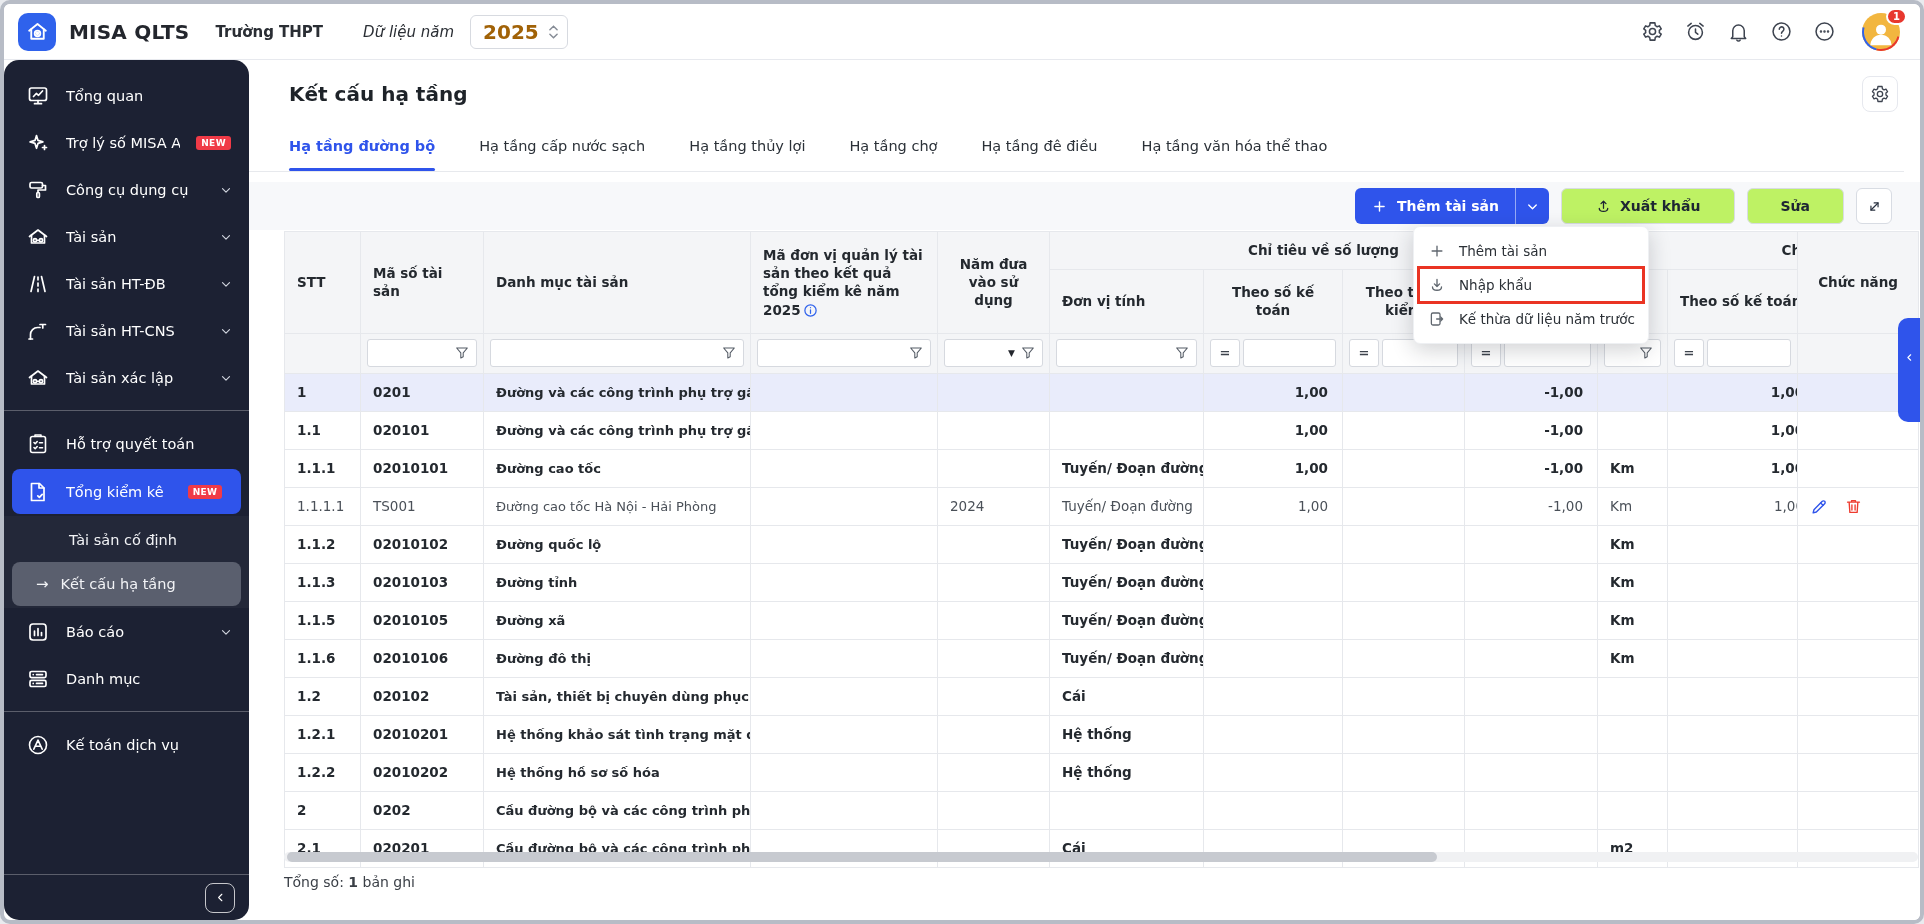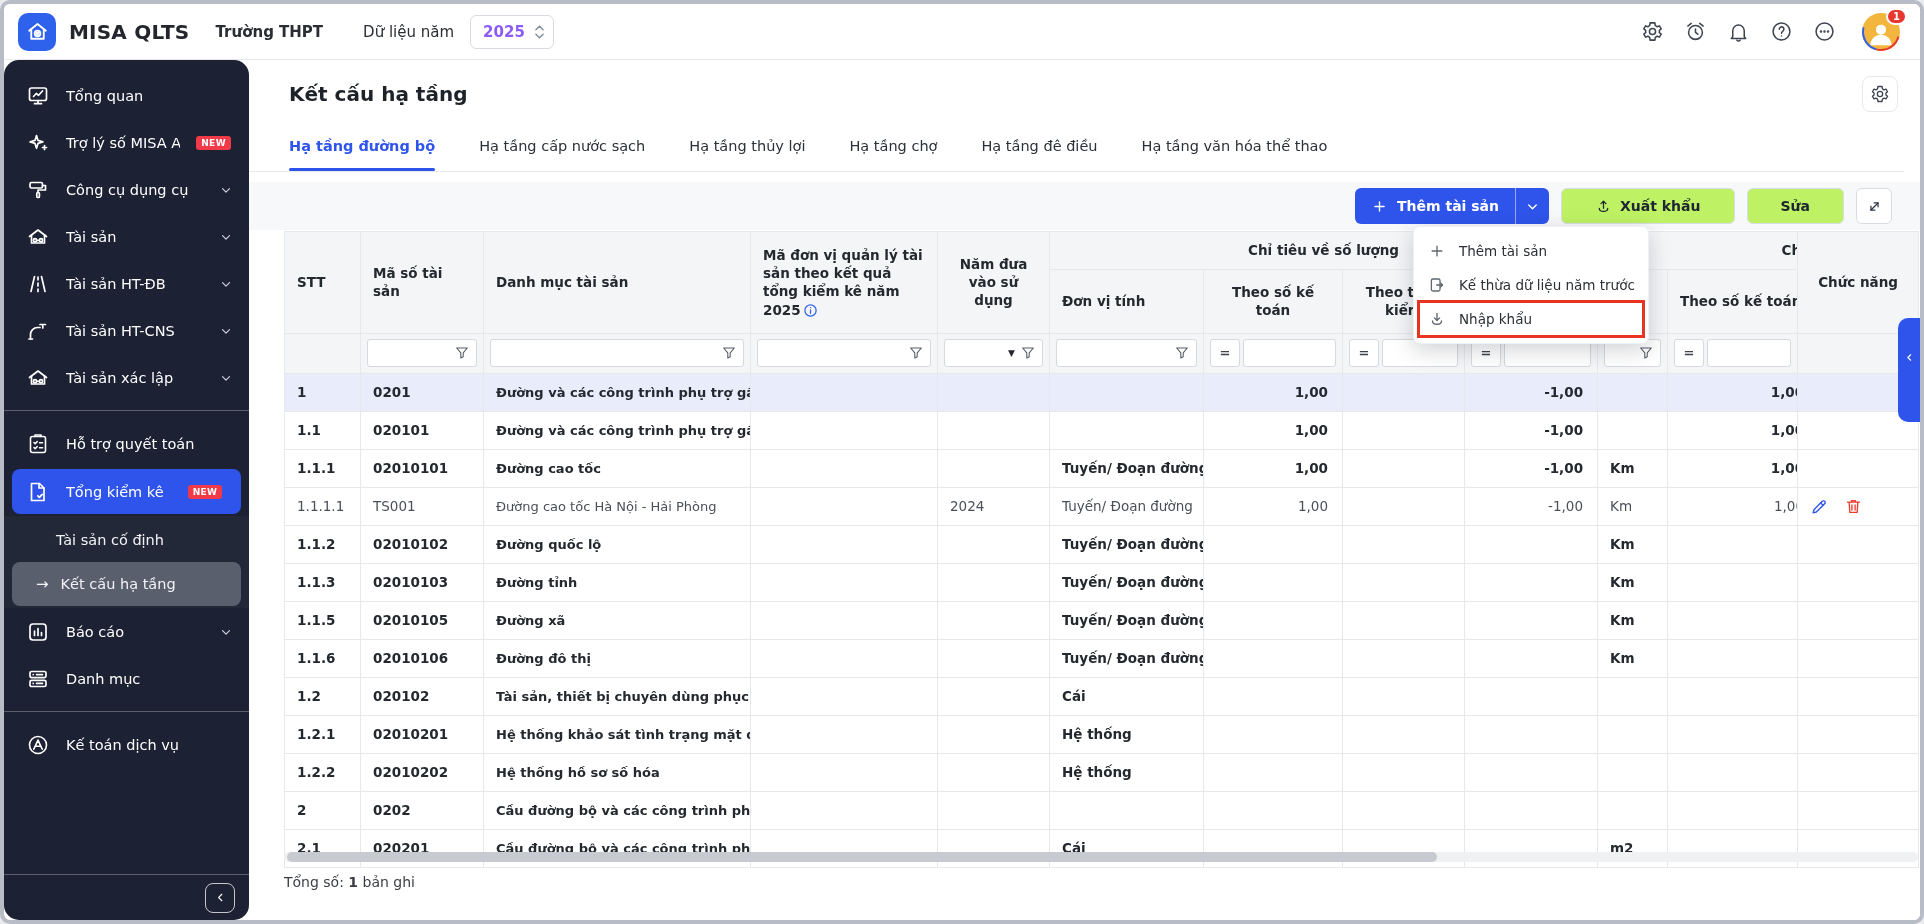--- a/index.html
+++ b/index.html
@@ -5,23 +5,23 @@
   html,body{margin:0;padding:0;background:#e9ebef;font-family:"DejaVu Sans","Liberation Sans",sans-serif;}
   *{box-sizing:border-box;}
   #app{position:relative;width:1924px;height:924px;border:4px solid #b7bcc6;border-radius:10px;overflow:hidden;background:#fff;}
 
   
   .topbar{height:56px;display:flex;align-items:center;padding:0 20px 0 14px;border-bottom:1px solid #e7e9ee;background:#fff;}
   .logo{width:38px;height:38px;border-radius:10px;background:#2f62ec;display:flex;align-items:center;justify-content:center;flex-shrink:0;cursor:pointer;}
   .logo svg{width:25px;height:25px;}
   .app-name{font-size:20px;font-weight:700;color:#23262d;margin-left:13px;letter-spacing:.2px;}
   .org{font-size:15px;font-weight:700;color:#2a2e34;margin-left:26px;cursor:pointer;}
-  .dy-label{font-size:15px;color:#2a2e34;margin-left:40px;}
+  .dy-label{font-size:15px;color:#2a2e34;margin-left:40px;font-style:italic;}
   .year-box{margin-left:16px;height:34px;min-width:78px;border:1px solid #d7dae0;border-radius:6px;display:flex;align-items:center;padding:0 9px 0 12px;gap:10px;background:#fff;cursor:pointer;}
-  .year-val{font-size:15px;font-weight:700;color:#8b5cf6;}
+  .year-val{font-size:20px;font-weight:700;color:#a16207;}
   .stepper{display:flex;flex-direction:column;gap:2px;color:#868c96;}
   .stepper svg{width:9px;height:6px;display:block;}
   .top-icons{margin-left:auto;display:flex;align-items:center;gap:20px;color:#3e4450;}
   .tbi{width:23px;height:23px;display:flex;cursor:pointer;}
   .tbi svg{width:23px;height:23px;}
   .avatar{position:relative;width:38px;height:38px;margin-left:6px;cursor:pointer;}
   .avatar-circle{position:absolute;inset:0;border-radius:50%;background:#f2b63f;overflow:hidden;}
   .avatar-circle::before{content:'';position:absolute;inset:-1px;border-radius:50%;border:3px solid transparent;border-left-color:#2f62ec;border-bottom-color:#e8372e;transform:rotate(-30deg);}
   .avatar-circle svg{position:absolute;left:4px;top:5px;width:30px;height:32px;}
   .badge-num{position:absolute;top:-5px;right:-7px;background:#e8372e;color:#fff;font-size:10px;font-weight:700;border-radius:9px;padding:1px 5px;border:2px solid #fff;line-height:1.1;}
@@ -33,21 +33,21 @@
   .side-item{height:47px;display:flex;align-items:center;padding:0 16px 0 22px;gap:16px;font-size:14.5px;cursor:pointer;}
   .side-item .icn{width:24px;height:24px;flex-shrink:0;color:#fff;}
   .icn svg{width:100%;height:100%;display:block;}
   .side-item.active{background:#2f54eb;border-radius:8px;margin:2px 8px;padding-left:14px;height:45px;}
   .side-label{white-space:nowrap;overflow:hidden;}
   .new-badge{background:#f03a47;color:#fff;font-size:9px;font-weight:700;padding:2px 5px;border-radius:3px;letter-spacing:.4px;flex-shrink:0;}
   .new-badge.right{margin-left:auto;margin-right:2px;}
   .new-badge.inline{margin-left:8px;}
   .side-chevron{margin-left:auto;width:14px;height:14px;color:#cfd3dd;flex-shrink:0;}
   .submenu{padding:2px 0 2px 0;background:#232839;}
-  .sub-item{height:44px;display:flex;align-items:center;padding-left:52px;font-size:14.5px;color:#f2f3f6;cursor:pointer;}
+  .sub-item{height:44px;display:flex;align-items:center;padding-left:65px;font-size:14.5px;color:#f2f3f6;cursor:pointer;}
   .sub-item.active{background:#5a5f6e;border-radius:8px;margin:0 8px;padding-left:24px;gap:12px;}
   .sub-arrow{font-size:15px;line-height:1;}
   .side-divider{height:1px;background:rgba(255,255,255,.28);margin:9px 0;}
   .side-footer{height:46px;border-top:1px solid rgba(255,255,255,.28);display:flex;align-items:center;justify-content:flex-end;padding-right:14px;flex-shrink:0;}
   .collapse-btn{width:30px;height:30px;border:1.5px solid rgba(255,255,255,.75);border-radius:8px;display:flex;align-items:center;justify-content:center;color:#fff;cursor:pointer;}
   .collapse-btn svg{width:13px;height:13px;}
 
   .main{flex:1;position:relative;background:#fff;overflow:hidden;}
   .page-title{position:absolute;left:40px;top:22px;font-size:20px;font-weight:700;color:#1e2329;}
   .page-gear{position:absolute;right:22px;top:16px;width:36px;height:36px;border:1px solid #e6e8ee;border-radius:8px;display:flex;align-items:center;justify-content:center;color:#3e4450;background:#fff;cursor:pointer;}
@@ -757,37 +757,37 @@
 
       <div class="dropdown" id="dropdown">
           <div class="dd-item">
             <span class="icn">
               <svg viewBox="0 0 24 24" fill="none" stroke="currentColor" stroke-width="1.8" stroke-linecap="round">
                 <path d="M12 5.5v13M5.5 12h13"></path>
               </svg>
             </span>
             <span>Thêm tài sản</span>
           </div>
-          <div class="dd-item">
-            <span class="icn">
-              <svg viewBox="0 0 24 24" fill="none" stroke="currentColor" stroke-width="1.7" stroke-linecap="round" stroke-linejoin="round">
-                <rect x="4.5" y="4" width="11.5" height="16" rx="2"></rect>
-                <path d="M11.5 12h8M16.8 9.2L19.5 12l-2.7 2.8"></path>
-              </svg>
-            </span>
-            <span>Kế thừa dữ liệu năm trước</span>
-          </div>
           <div class="dd-item annotated">
             <span class="icn">
               <svg viewBox="0 0 24 24" fill="none" stroke="currentColor" stroke-width="1.8" stroke-linecap="round" stroke-linejoin="round">
                 <path d="M12 4.5V14M8.5 10.5L12 14l3.5-3.5"></path>
                 <path d="M6 14.5c0 3.2 2.4 4.5 6 4.5s6-1.3 6-4.5"></path>
               </svg>
             </span>
             <span>Nhập khẩu</span>
+          </div>
+          <div class="dd-item">
+            <span class="icn">
+              <svg viewBox="0 0 24 24" fill="none" stroke="currentColor" stroke-width="1.7" stroke-linecap="round" stroke-linejoin="round">
+                <rect x="4.5" y="4" width="11.5" height="16" rx="2"></rect>
+                <path d="M11.5 12h8M16.8 9.2L19.5 12l-2.7 2.8"></path>
+              </svg>
+            </span>
+            <span>Kế thừa dữ liệu năm trước</span>
           </div>
         </div>
 
       <div class="right-toggle">
         <span style="display:flex">
             <svg viewBox="0 0 24 24" fill="none" stroke="currentColor" stroke-width="2.4" stroke-linecap="round" stroke-linejoin="round">
               <path d="M14.5 6l-6 6 6 6"></path>
             </svg>
           </span>
       </div>

